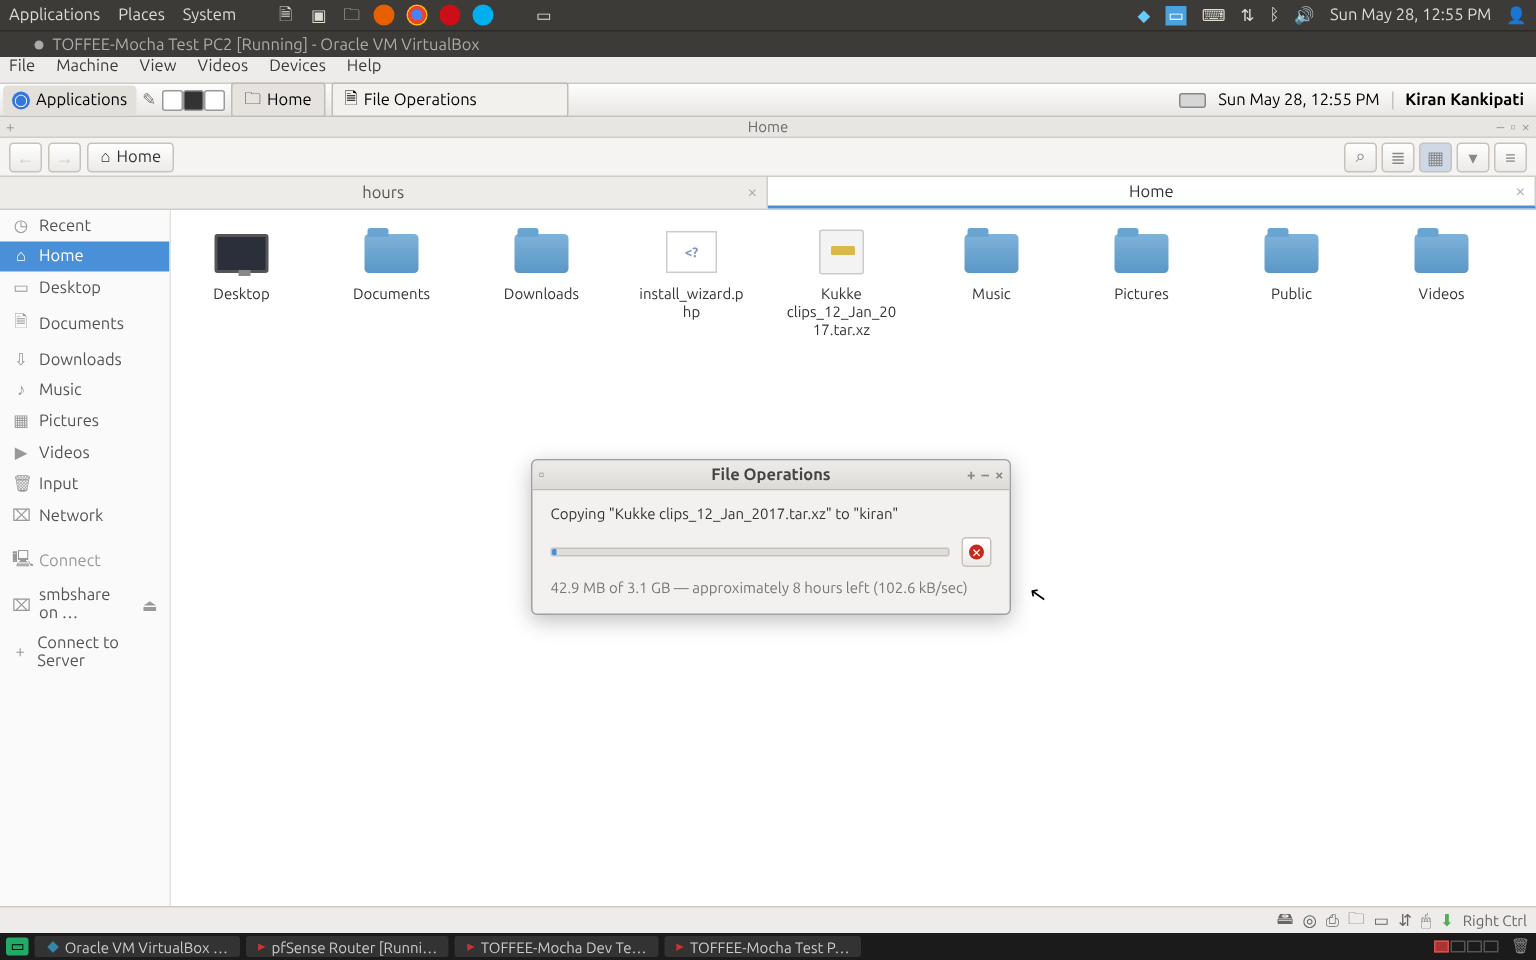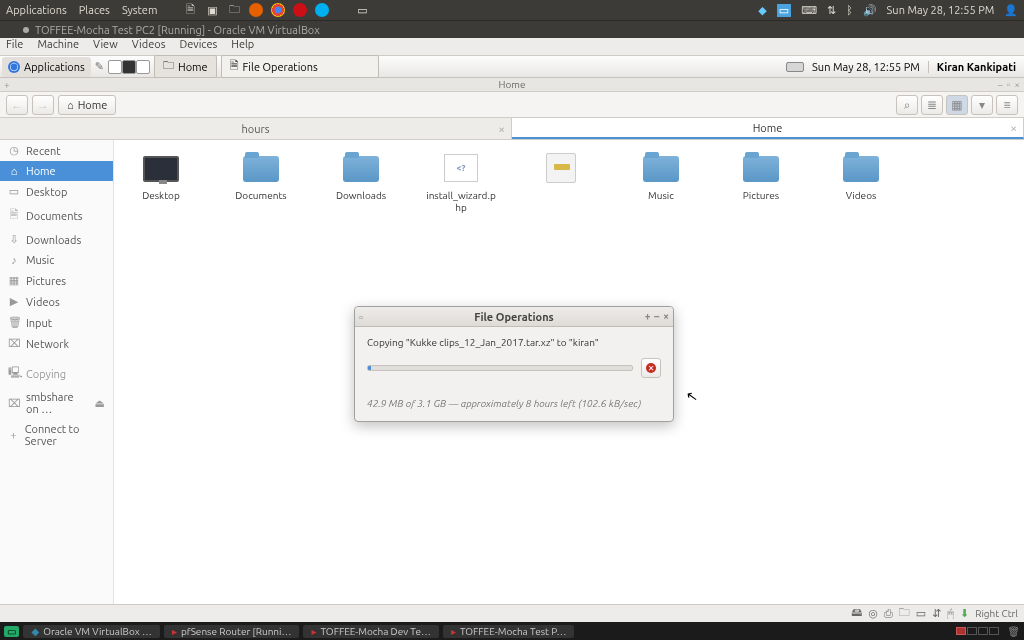--- a/index.html
+++ b/index.html
@@ -82,21 +82,21 @@
 .dlg-title { height: 20px; background: linear-gradient(#eeece9,#dedbd7); border-bottom: 1px solid #c0bcb6; display: flex; align-items: center; justify-content: center; font-size: 11px; font-weight: bold; color: #444; border-radius: 4px 4px 0 0; position: relative; }
 .dlg-title .l { position: absolute; left: 4px; color: #999; }
 .dlg-title .r { position: absolute; right: 4px; display: flex; gap: 4px; color: #888; font-size: 10px; }
 .dlg-body { padding: 10px 12px 12px; font-size: 10px; color: #333; }
 .dlg-row { margin-bottom: 10px; }
 .dlg-progress-row { display: flex; align-items: center; gap: 8px; }
 .progress { flex: 1; height: 6px; background: #e0dedb; border: 1px solid #c7c2bc; border-radius: 2px; overflow: hidden; }
 .progress .bar { height: 100%; background: #4a90d9; width: 1.3%; }
 .cancel-btn { width: 20px; height: 20px; border: 1px solid #c7c2bc; border-radius: 3px; background: linear-gradient(#fff,#eceae7); display: flex; align-items: center; justify-content: center; }
 .cancel-btn .x { width: 10px; height: 10px; border-radius: 50%; background: #c62a1f; color: #fff; font-size: 8px; display:flex; align-items:center; justify-content:center; }
-.dlg-status { color: #777; margin-top: 20px; font-style: italic; }
+.dlg-status { color: #777; margin-top: 8px; }
 
 
 .vb-status { height: 18px; background: #edeceb; border-top: 1px solid #cfcac4; display: flex; align-items: center; justify-content: flex-end; padding: 0 6px; gap: 6px; font-size: 10px; color: #666; }
 .vb-status .ico { font-size: 11px; }
 
 
 .host-taskbar { height: 18px; background: #1b1b1b; color: #ccc; display: flex; align-items: center; font-size: 10px; padding: 0 4px; gap: 2px; }
 .host-taskbar .tbtn { background: #333; padding: 1px 8px; border-radius: 2px; margin-left: 2px; display:flex; align-items:center; gap:4px; max-width: 160px; white-space: nowrap; overflow: hidden; }
 .host-taskbar .ws { margin-left: auto; display: flex; gap: 1px; }
 .host-taskbar .ws div { width: 10px; height: 8px; border: 1px solid #555; }
@@ -266,21 +266,21 @@
     <div class="sb-item">
         <span class="i">🗑</span>
         <span>Input</span>
       </div>
     <div class="sb-item">
         <span class="i">⌧</span>
         <span>Network</span>
       </div>
     <div class="sb-item header">
         <span class="i">🖳</span>
-        <span>Copying</span>
+        <span>Connect</span>
       </div>
     <div class="sb-item">
         <span class="i">⌧</span>
         <span>smbshare on …</span>
         <span class="eject">⏏</span>
       </div>
     <div class="sb-item">
         <span class="i">+</span>
         <span>Connect to Server</span>
       </div>
@@ -308,32 +308,39 @@
     <div class="fitem">
         <div class="icon">
           <div class="php-ico">&lt;?</div>
         </div>
         <div class="lbl">install_wizard.php</div>
       </div>
     <div class="fitem">
         <div class="icon">
           <div class="arch-ico"></div>
         </div>
+        <div class="lbl">Kukke clips_12_Jan_2017.tar.xz</div>
       </div>
     <div class="fitem">
         <div class="icon">
           <div class="folder-ico"></div>
         </div>
         <div class="lbl">Music</div>
       </div>
     <div class="fitem">
         <div class="icon">
           <div class="folder-ico"></div>
         </div>
         <div class="lbl">Pictures</div>
+      </div>
+    <div class="fitem">
+        <div class="icon">
+          <div class="folder-ico"></div>
+        </div>
+        <div class="lbl">Public</div>
       </div>
     <div class="fitem">
         <div class="icon">
           <div class="folder-ico"></div>
         </div>
         <div class="lbl">Videos</div>
       </div>
   </div>
 </div>
 

